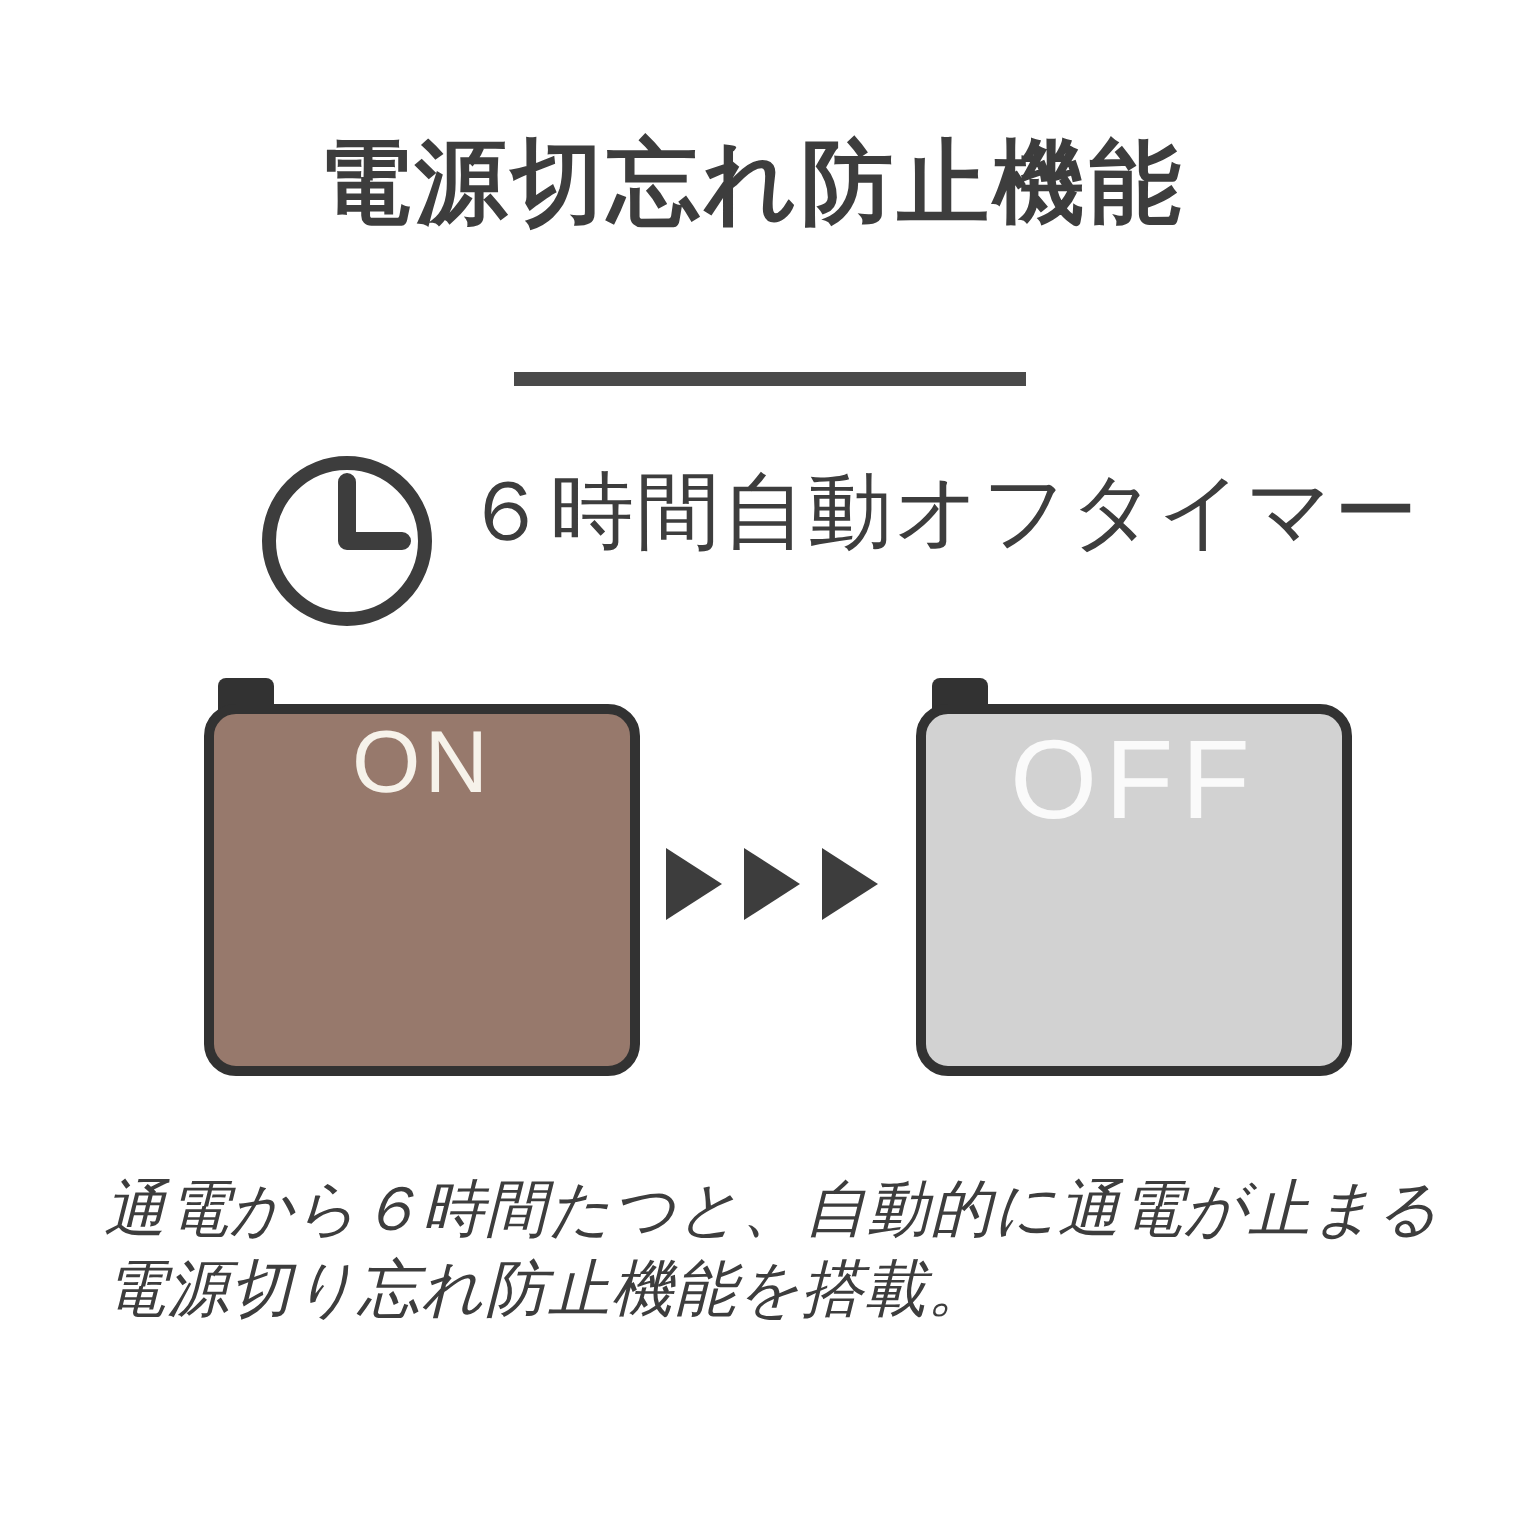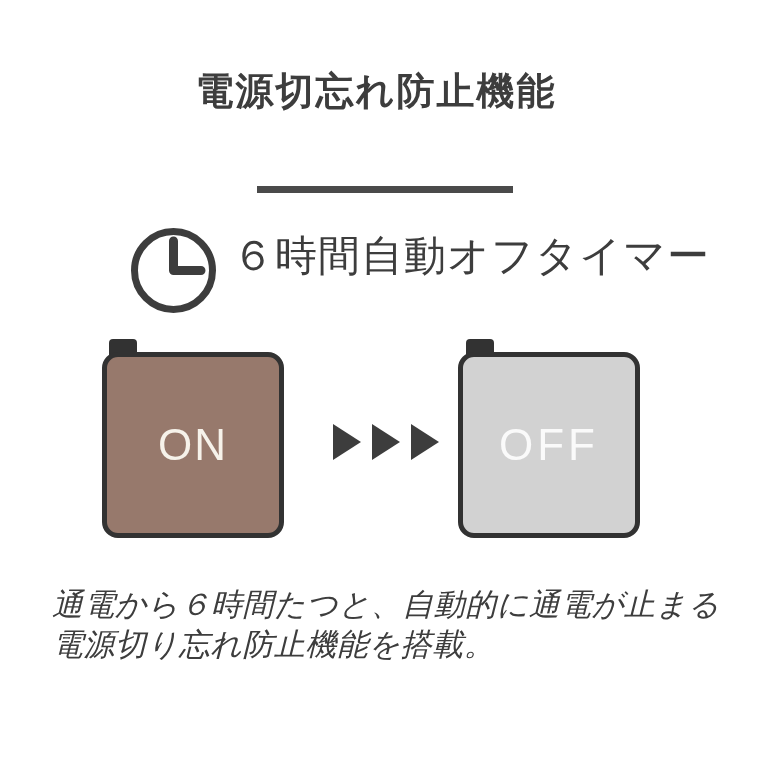--- a/index.html
+++ b/index.html
@@ -17,21 +17,21 @@
     overflow: hidden;
   }
 
   
   #title {
     position: absolute;
     left: 0;
     right: 16px;
     top: 60px;
     text-align: center;
-    font-size: 38px;
+    font-size: 46px;
     line-height: 62px;
     font-weight: 600;
     letter-spacing: 2px;
     color: var(--ink, #3d3d3d);
     white-space: nowrap;
   }
 
   
   #divider {
     position: absolute;
@@ -71,45 +71,44 @@
     background: var(--border, #323232);
     border-radius: 4px 4px 0 0;
   }
   #on-tab  { left: 109px; }
   #off-tab { left: 466px; }
 
   
   .state-box {
     position: absolute;
     top: 352px;
-    width: 182px;
+    width: 218px;
     height: 186px;
     box-sizing: border-box;
     border: 5px solid var(--border, #323232);
     border-radius: 16px;
     display: flex;
-    align-items: center;
     justify-content: center;
   }
   #on-box {
     left: 102px;
     background: var(--on-bg, #97796c);
   }
   #off-box {
     left: 458px;
     background: var(--off-bg, #d2d2d2);
   }
   #on-box .state-label {
     font-size: 44px;
     font-weight: 500;
     letter-spacing: 2px;
     color: var(--on-ink, #f6f2ea);
   }
   #off-box .state-label {
-    font-size: 44px;
+    font-size: 56px;
     font-weight: 500;
     letter-spacing: 4px;
     color: var(--off-ink, #fafafa);
   }
 
   
   #arrow-group {
     position: absolute;
     left: 333px;
     top: 423px;

